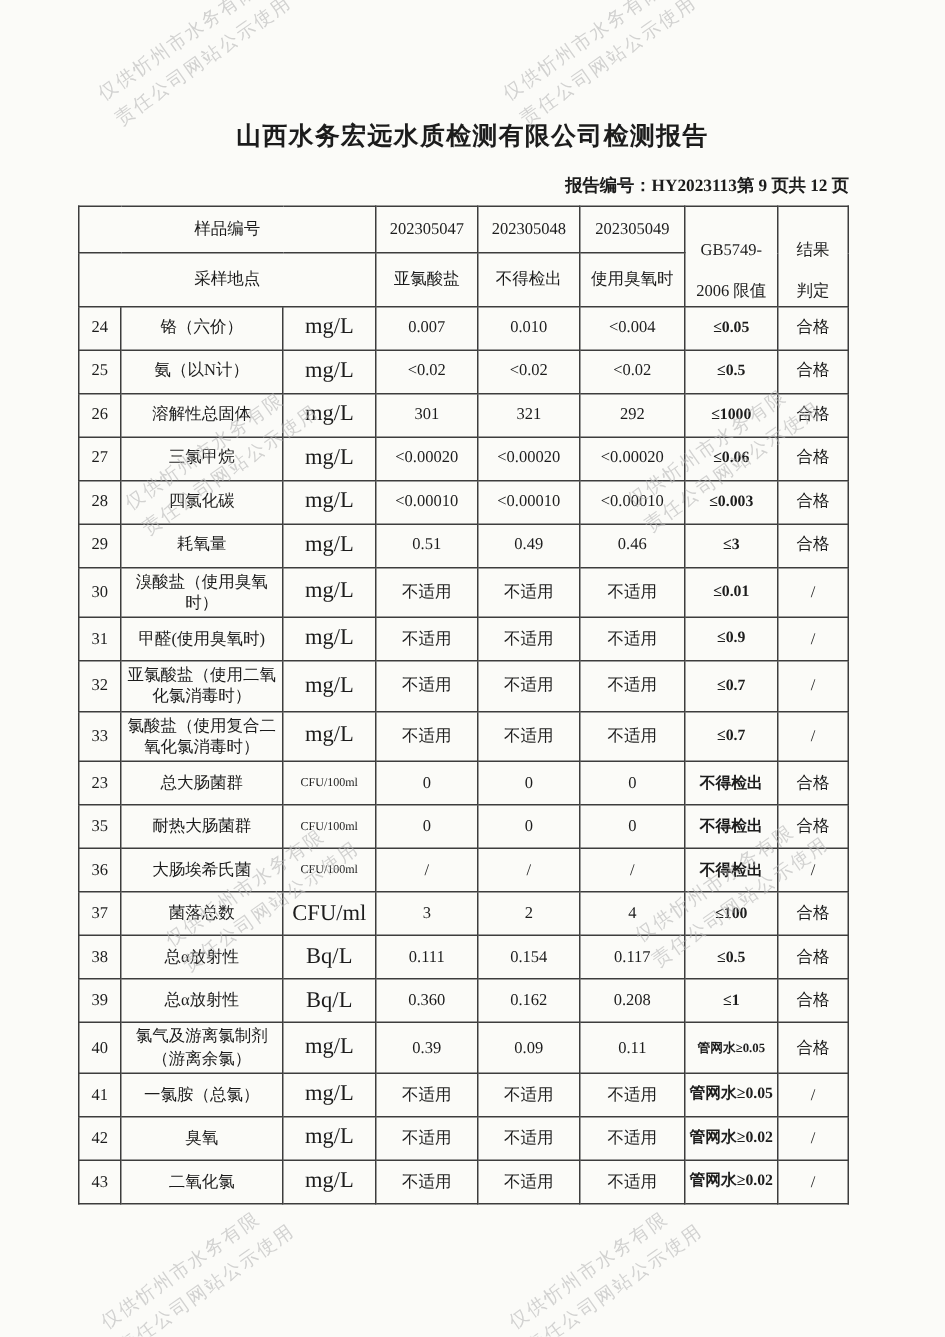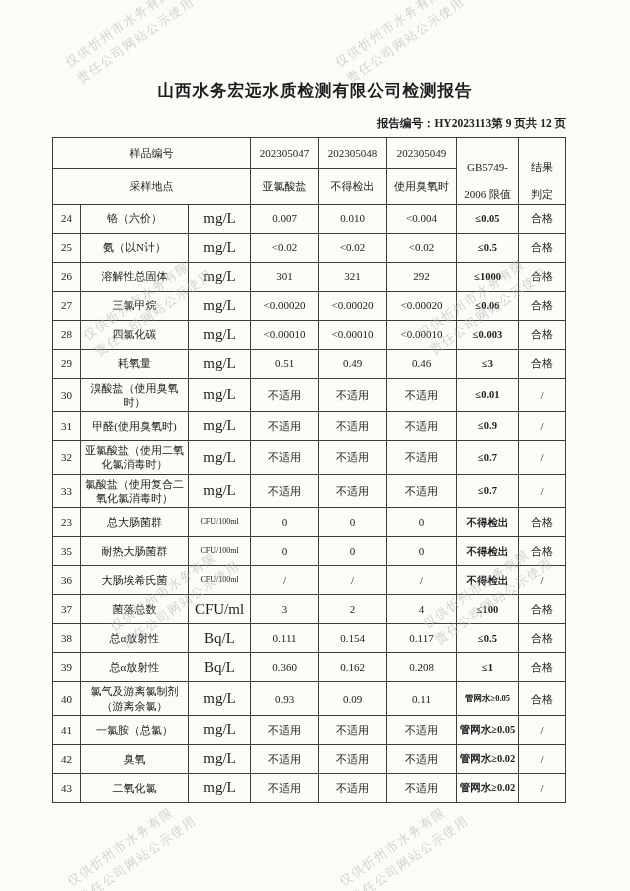--- a/index.html
+++ b/index.html
@@ -305,21 +305,21 @@
         <td class="val">0.360</td>
         <td class="val">0.162</td>
         <td class="val">0.208</td>
         <td class="limit">≤1</td>
         <td class="result">合格</td>
       </tr>
       <tr>
         <td>40</td>
         <td class="name">氯气及游离氯制剂（游离余氯）</td>
         <td class="unit">mg/L</td>
-        <td class="val">0.93</td>
+        <td class="val">0.39</td>
         <td class="val">0.09</td>
         <td class="val">0.11</td>
         <td class="limit fit">管网水≥0.05</td>
         <td class="result">合格</td>
       </tr>
       <tr>
         <td>41</td>
         <td class="name">一氯胺（总氯）</td>
         <td class="unit">mg/L</td>
         <td class="val">不适用</td>

